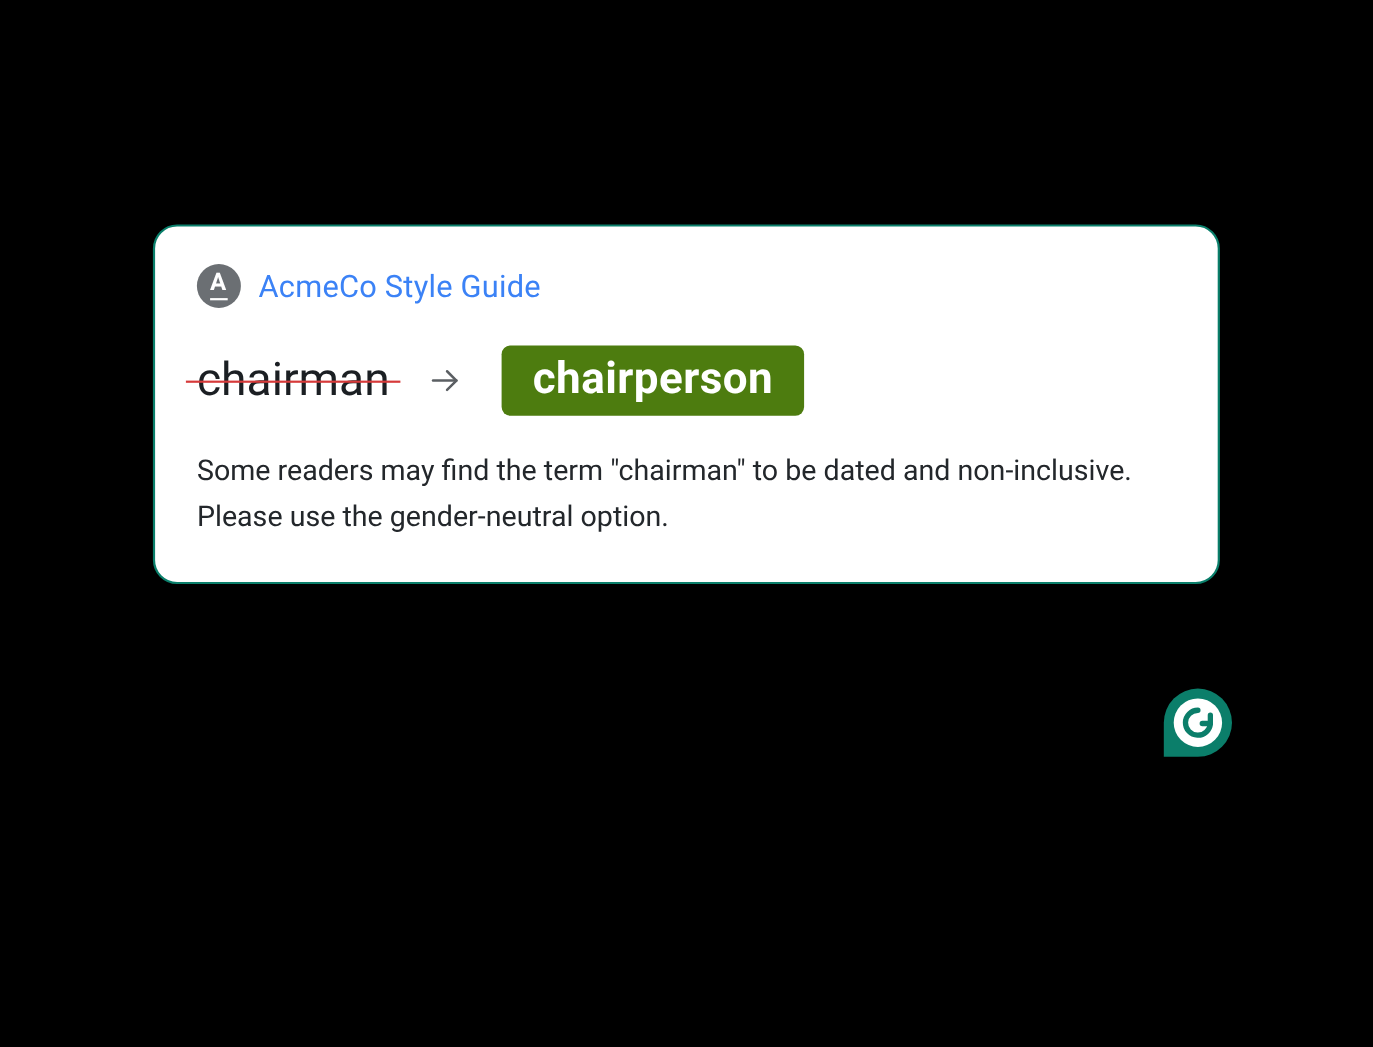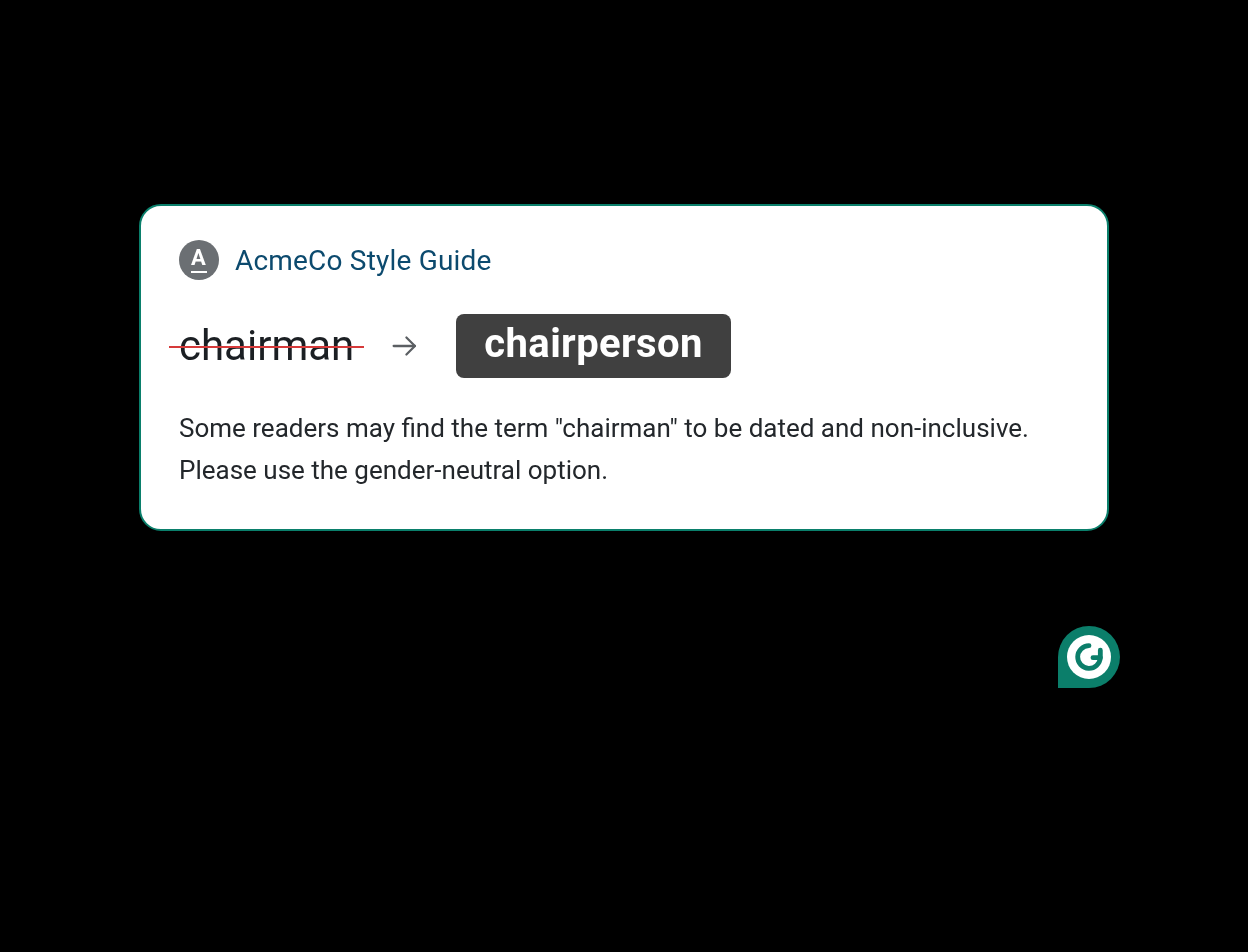--- a/index.html
+++ b/index.html
@@ -35,21 +35,21 @@
     position: relative;
   }
   .brand-badge .underline {
     display: block;
     width: 16px;
     height: 2px;
     background: #ffffff;
     margin: 2px auto 0 auto;
   }
   .guide-title {
-    color: #0c4a6e;
+    color: #3b82f6;
     font-size: 28px;
     font-weight: 400;
     letter-spacing: 0.2px;
   }
   .replace-row {
     display: flex;
     align-items: center;
     gap: 34px;
     margin-bottom: 30px;
   }
@@ -68,21 +68,21 @@
     height: 2px;
     background: #d63a3a;
     transform: translateY(-50%);
   }
   .arrow-icon {
     display: inline-flex;
     color: #5b5f63;
   }
   .arrow-icon svg { width: 34px; height: 34px; }
   .new-chip {
-    background: #404040;
+    background: #4d7c0f;
     color: #ffffff;
     font-size: 40px;
     font-weight: 700;
     padding: 10px 28px 14px 28px;
     border-radius: 8px;
     line-height: 1;
     letter-spacing: 0.4px;
   }
   .explanation {
     color: #23272b;

